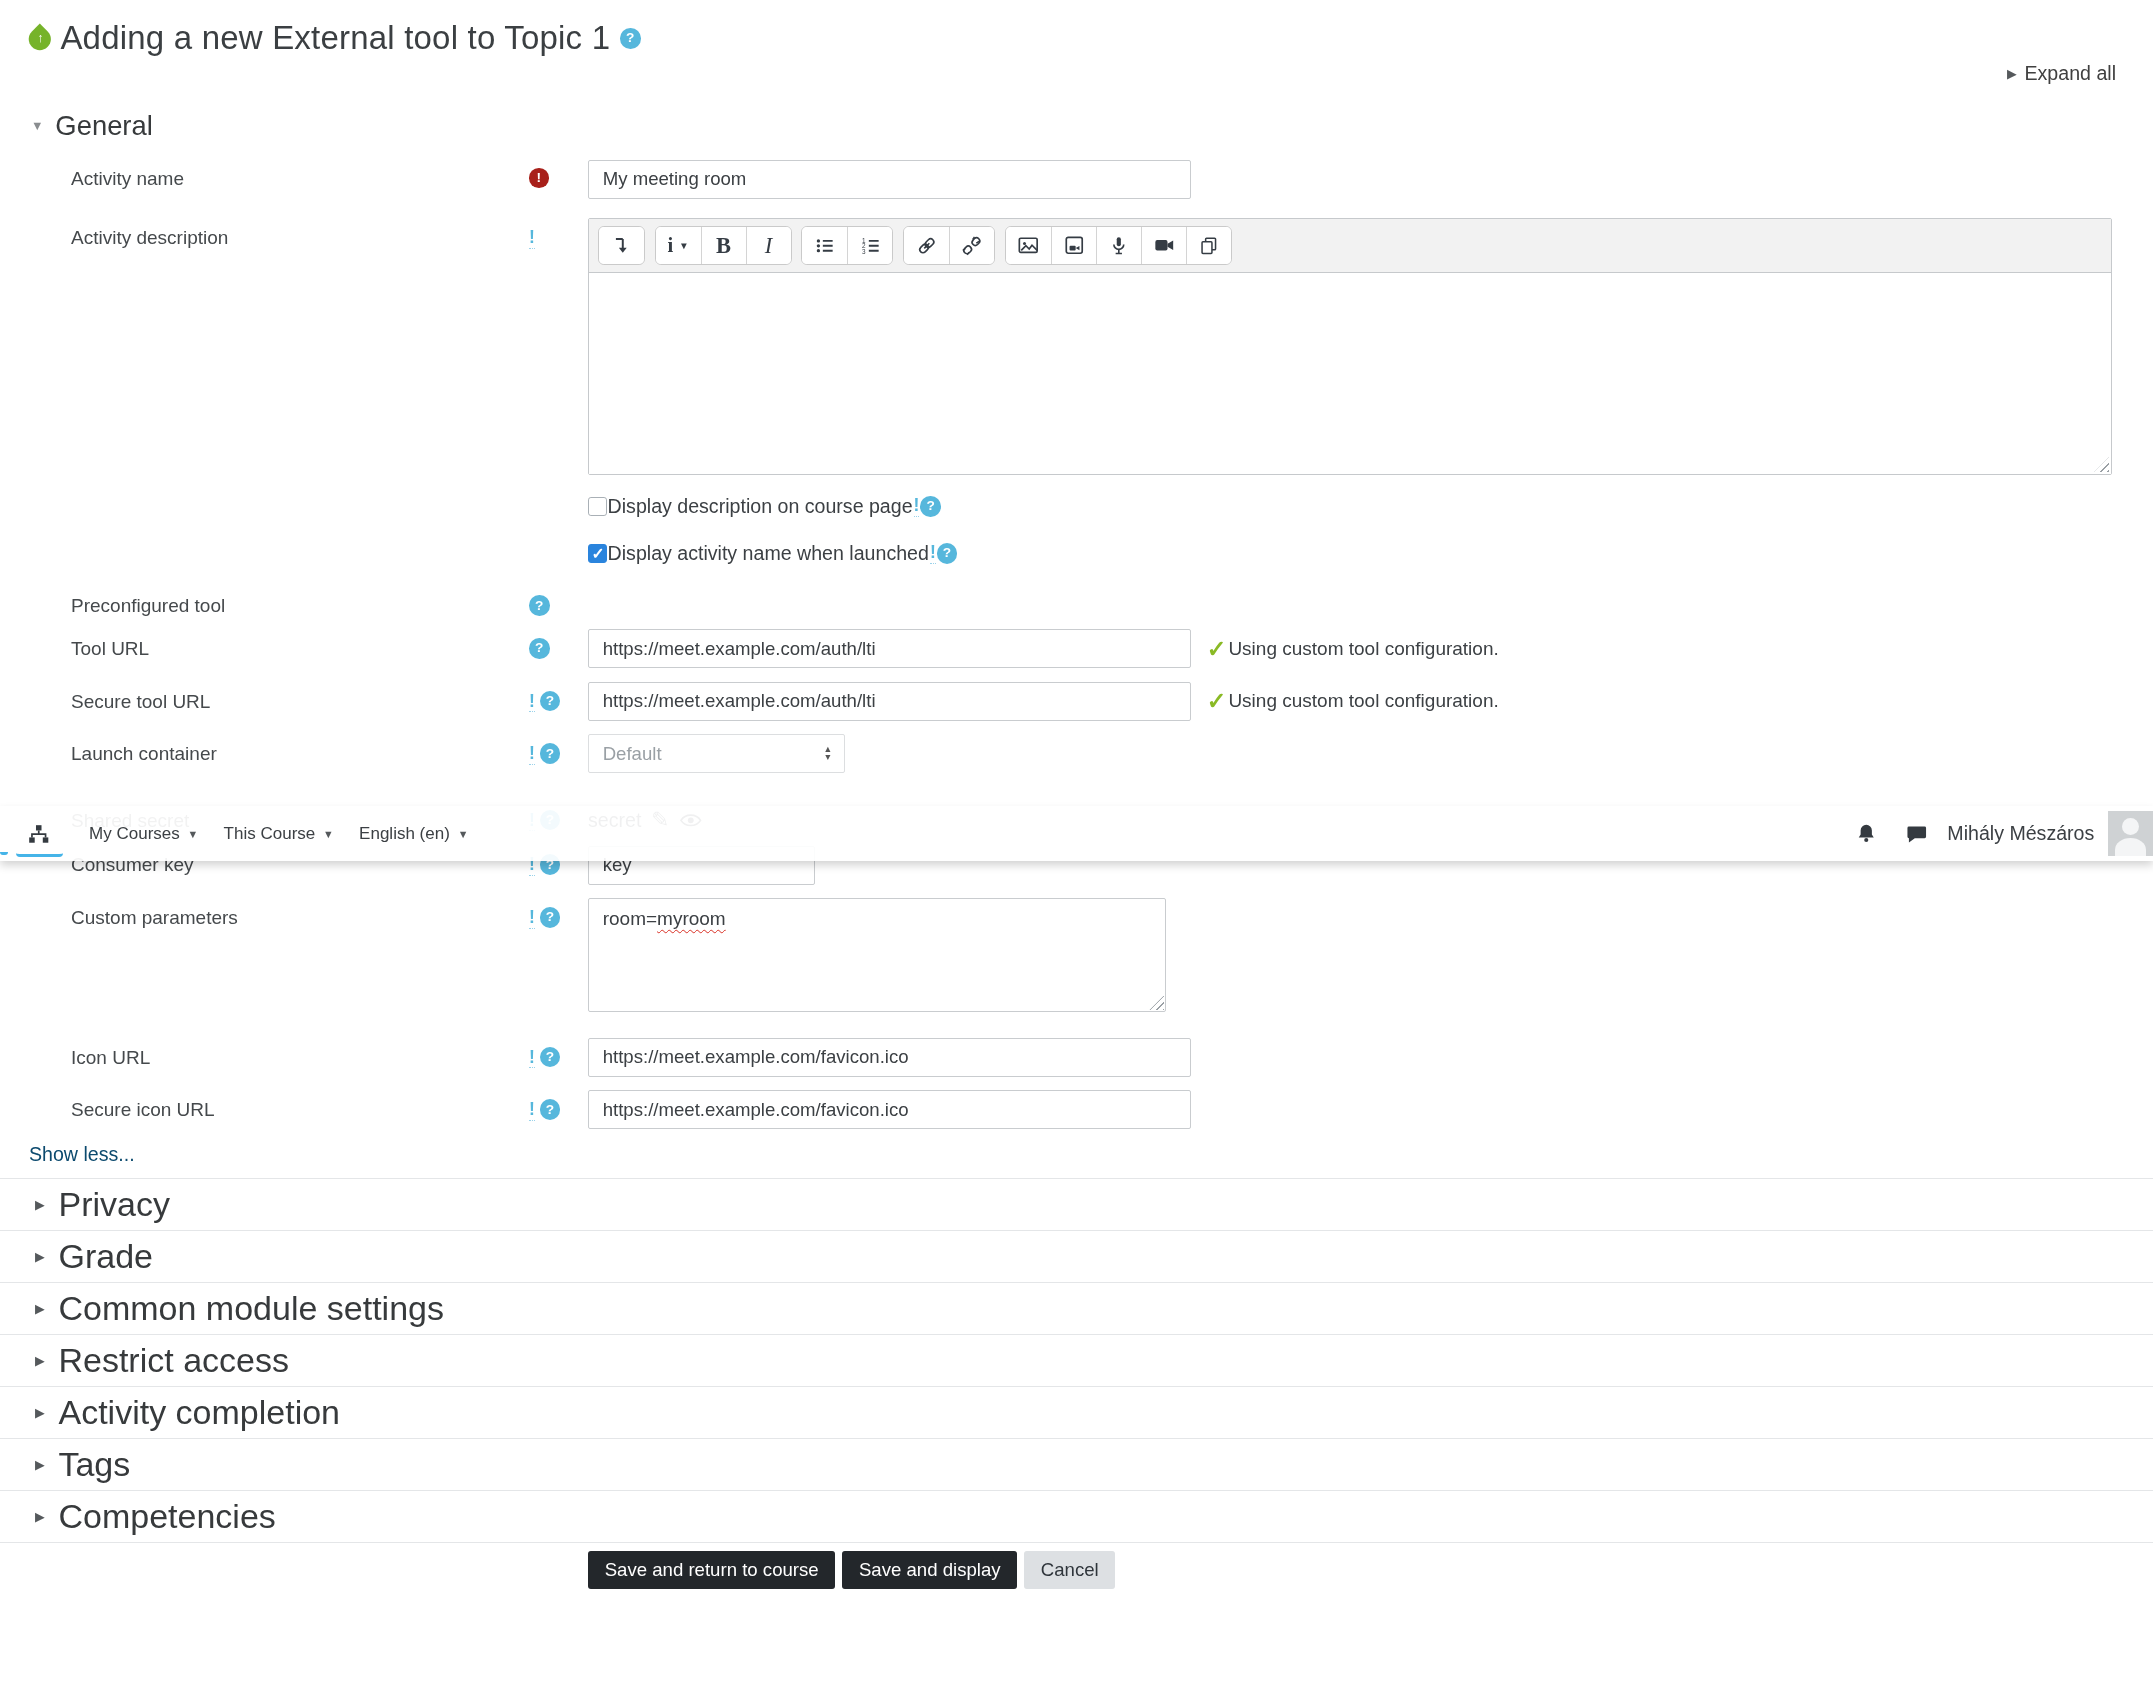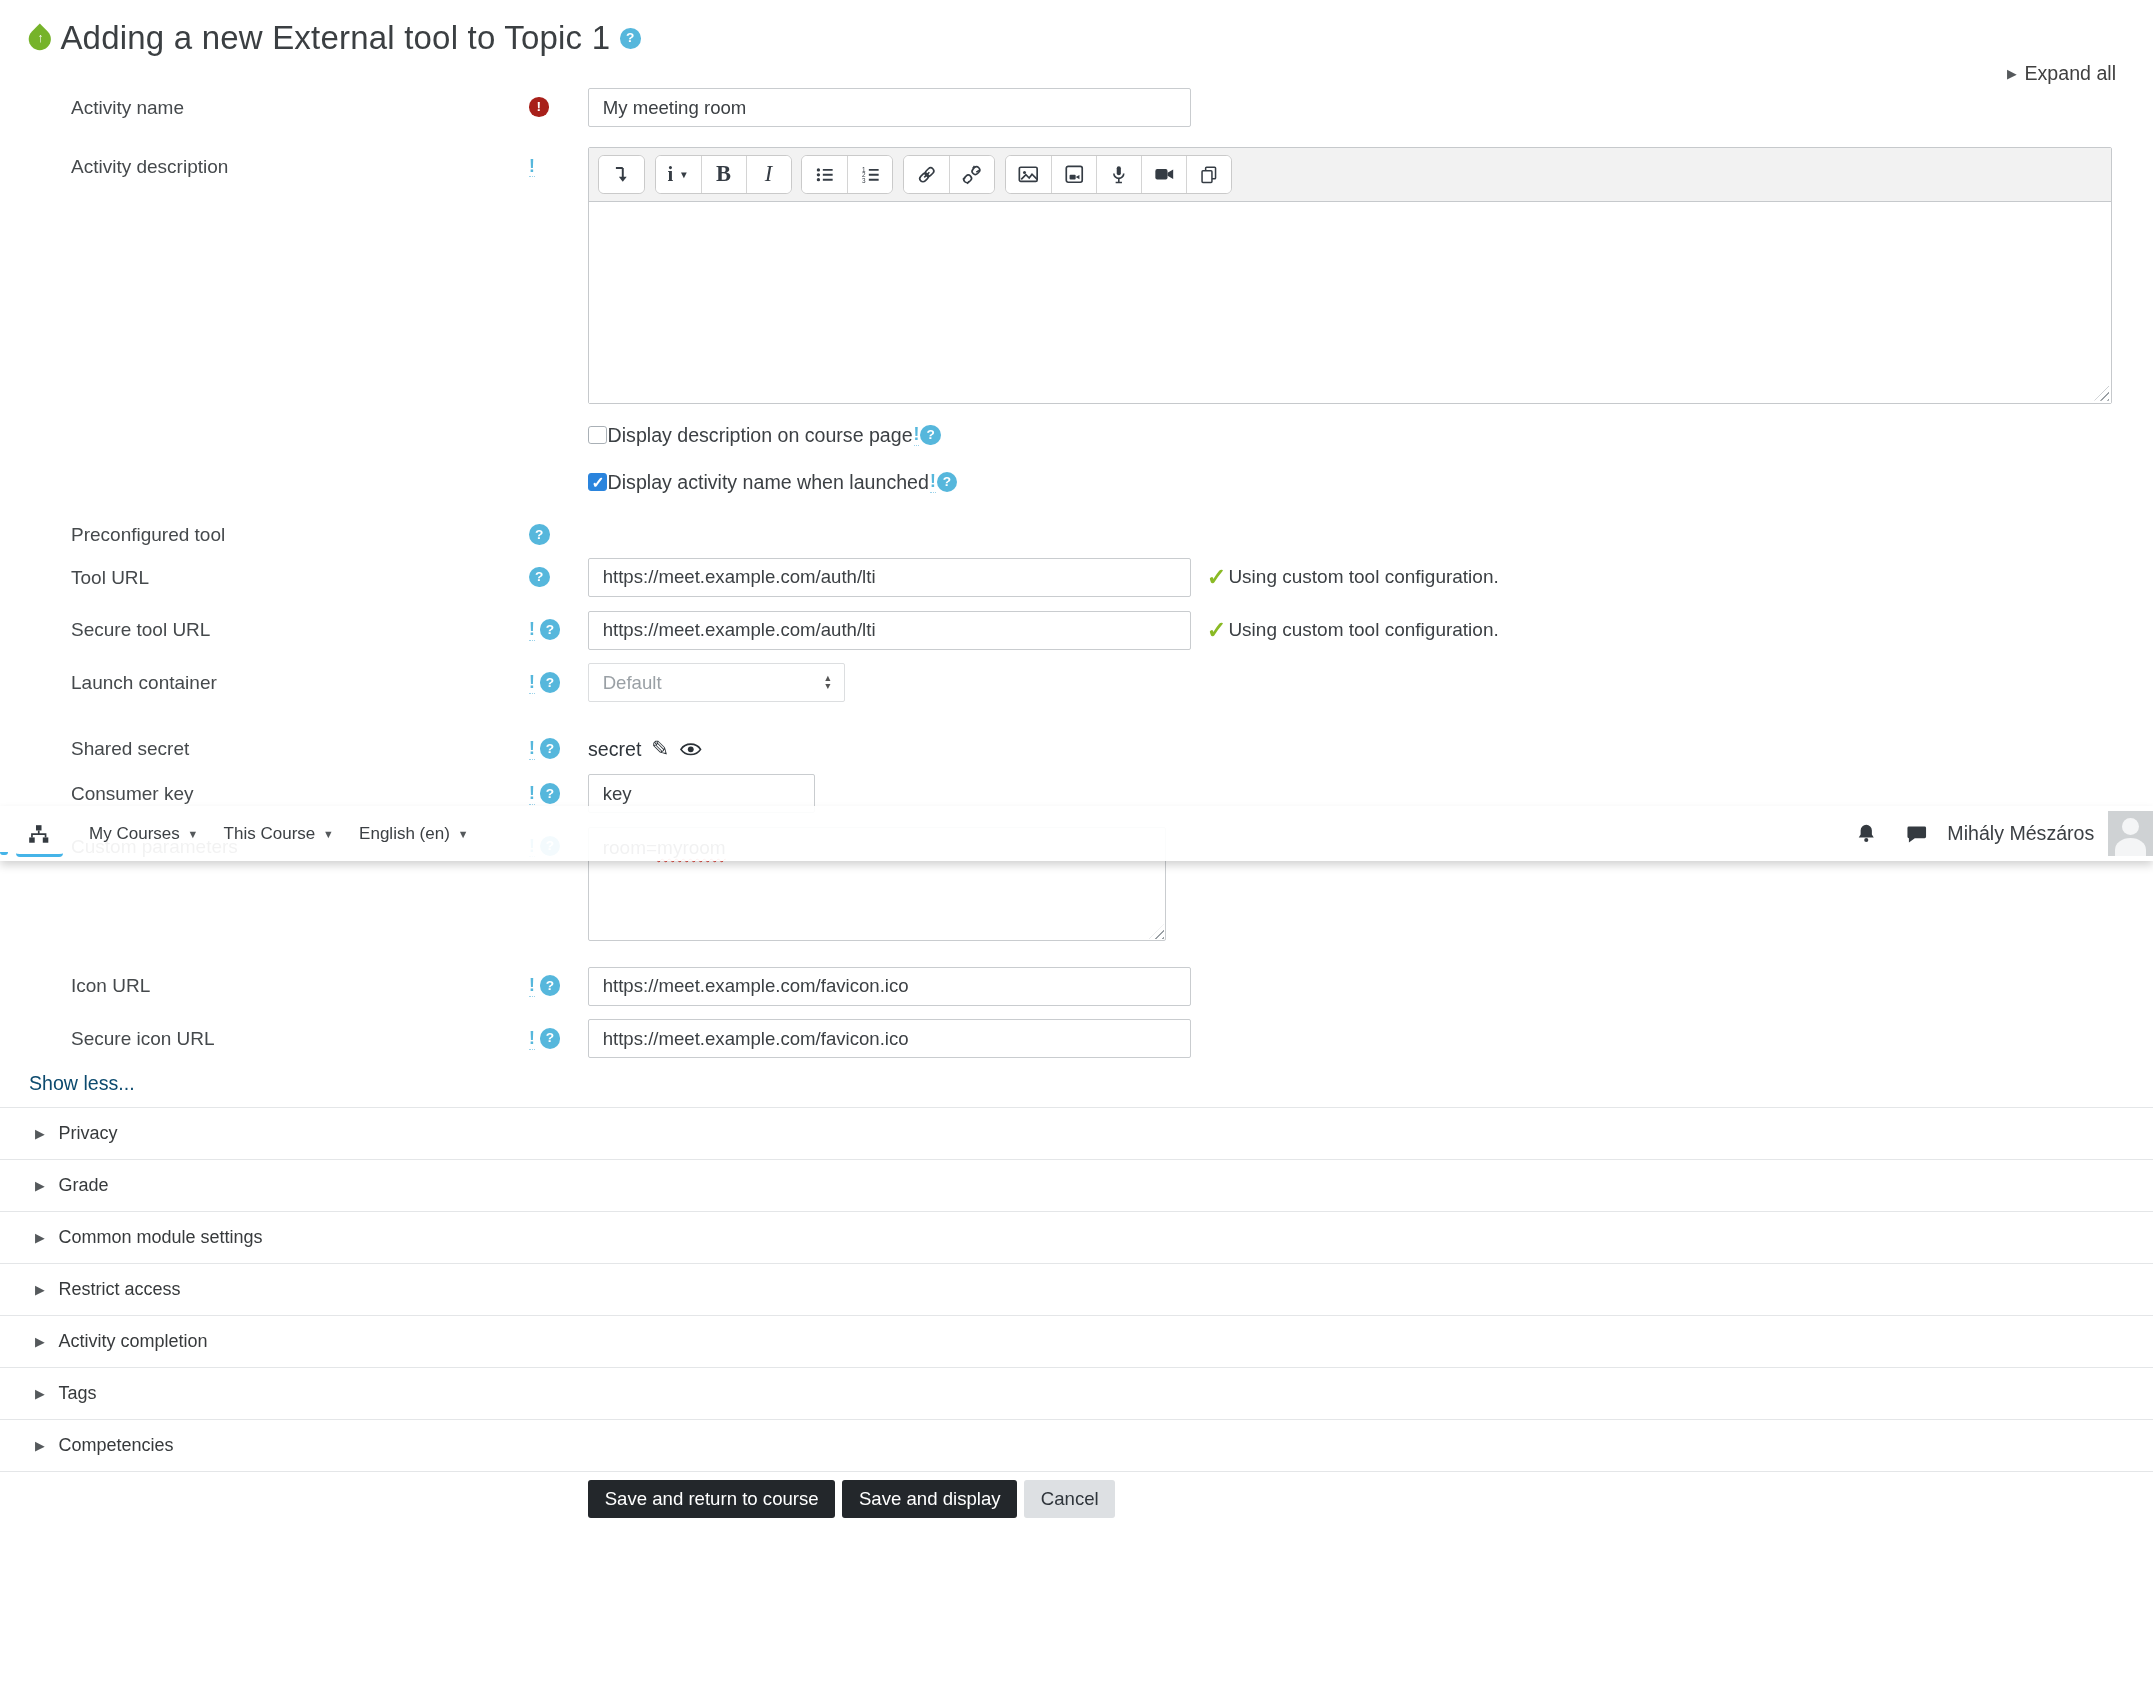--- a/index.html
+++ b/index.html
@@ -94,21 +94,21 @@
   
   .ta { width:578px; height:114px; border:1px solid #c9cccf; border-radius:2px; padding:8.8px 13.7px; font-size:19px; color:#3c4044; position:relative; background:#fff; white-space:pre-wrap; }
   .squiggle { text-decoration:underline; text-decoration-style:wavy; text-decoration-color:#d93025; text-decoration-thickness:1px; text-underline-offset:3.9px; }
   .ta .resize-handle { right:1px; bottom:1px; }
 
   .show-less { margin:13.7px 0 0 29px; font-size:19.6px; color:#0c4a6e; cursor:pointer; height:27.4px; }
 
   
   .collapsed-list { margin-top:7.8px; border-top:1px solid #e4e6e8; }
   .csec { height:52px; display:flex; align-items:center; gap:13.7px; padding-left:35px; border-bottom:1px solid #e4e6e8; cursor:pointer; }
-  .csec .ttl { font-size:18px; font-weight:400; color:#373a3c; }
+  .csec .ttl { font-size:34px; font-weight:400; color:#373a3c; }
 
   
   .actions { display:flex; gap:6.9px; padding-left:588px; margin-top:7.8px; }
   .btn-dark { height:38px; padding:0 16.7px; background:#23272b; color:#fff; font-size:18.6px; border:none; border-radius:2.9px; display:inline-flex; align-items:center; cursor:pointer; font-family:"Liberation Sans",sans-serif; }
   .btn-cancel { height:38px; padding:0 16.7px; background:#dde0e3; color:#2f353b; font-size:18.6px; border:none; border-radius:2.9px; display:inline-flex; align-items:center; cursor:pointer; font-family:"Liberation Sans",sans-serif; }
 
   
   .navbar { position:absolute; left:0; top:806px; width:2153px; height:55px; background:rgba(255,255,255,0.93); box-shadow:0 4.9px 8.8px rgba(0,0,0,0.18); z-index:20; display:flex; align-items:center; }
   .nav-sliver { position:absolute; left:0; top:6.9px; width:7.8px; height:42px; background:#fff; border-bottom:3.9px solid #45b4e8; border-radius:2.9px; }
   .nav-tab { margin-left:15.7px; width:47px; height:42px; margin-top:4.9px; display:flex; align-items:center; justify-content:center; background:#fff; border-bottom:3.9px solid #45b4e8; border-radius:3.9px; cursor:pointer; }
@@ -136,20 +136,24 @@
     <span class="qicon"></span>
   </div>
 
   <div class="expand-row">
     <span class="expand-link">
       <span class="caret-r"></span>
       <span>Expand all</span>
     </span>
   </div>
 
+  <div class="sec-head">
+    <span class="caret-d"></span>
+    <h3>General</h3>
+  </div>
 
   <div class="frow mb-20">
     <div class="lcol"><label>Activity name</label></div>
     <div class="icol">
         <span class="reqicon"></span>
       </div>
     <div class="ccol"><input type="text" class="w-std" value="My meeting room" style=""></div>
   </div>
 
   <div class="frow mb-18">

